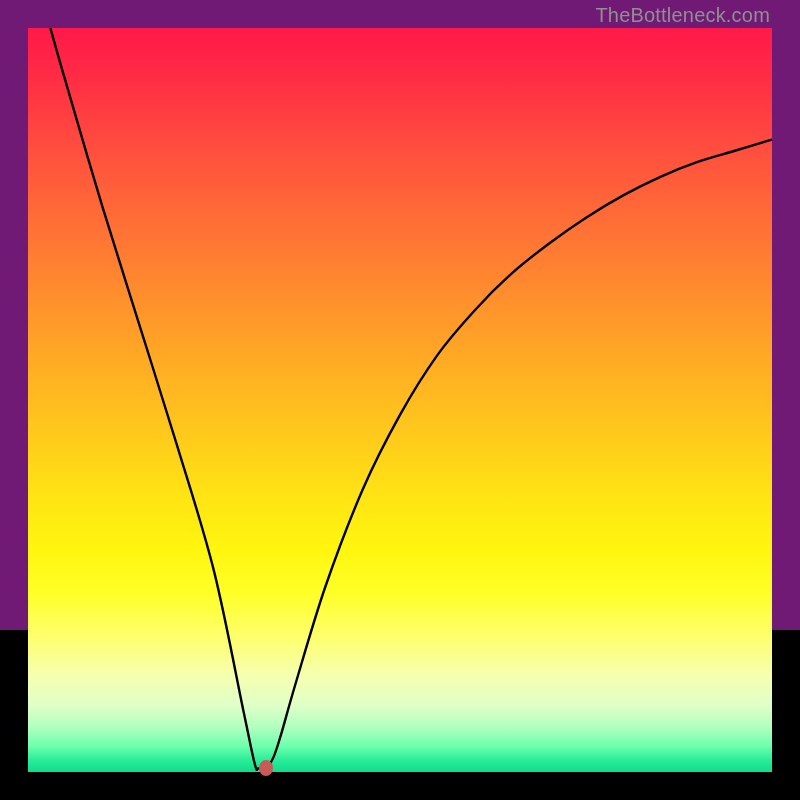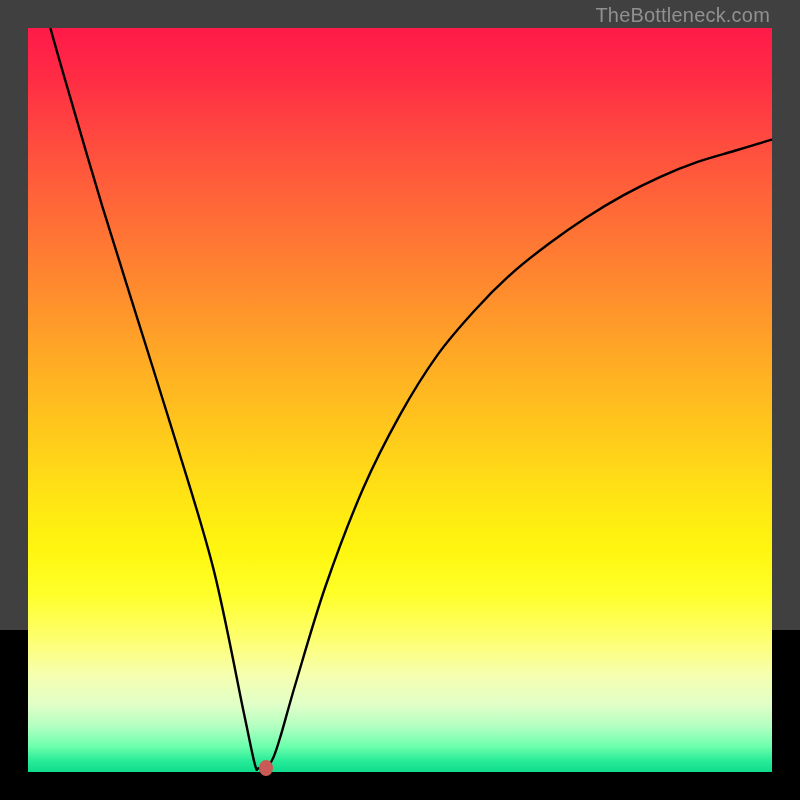--- a/index.html
+++ b/index.html
@@ -1,20 +1,20 @@
 <!DOCTYPE html>
 <html><head>
 <meta charset="utf-8">
 <style>
   * { margin: 0; padding: 0; box-sizing: border-box; }
   html, body { width: 800px; height: 800px; overflow: hidden; background: #000; }
   .frame {
     width: 800px;
     height: 630px;
-    background: #404040;
+    background: #701a75;
     position: relative;
   }
   .plot-area {
     position: absolute;
     left: 28px;
     top: 28px;
     width: 744px;
     height: 744px;
     background: linear-gradient(to bottom,
       #ff1a49 0%,

